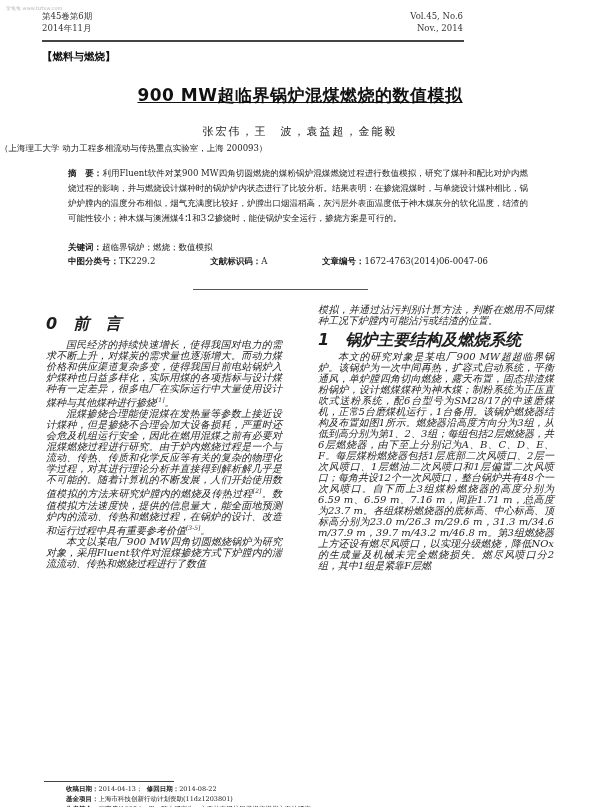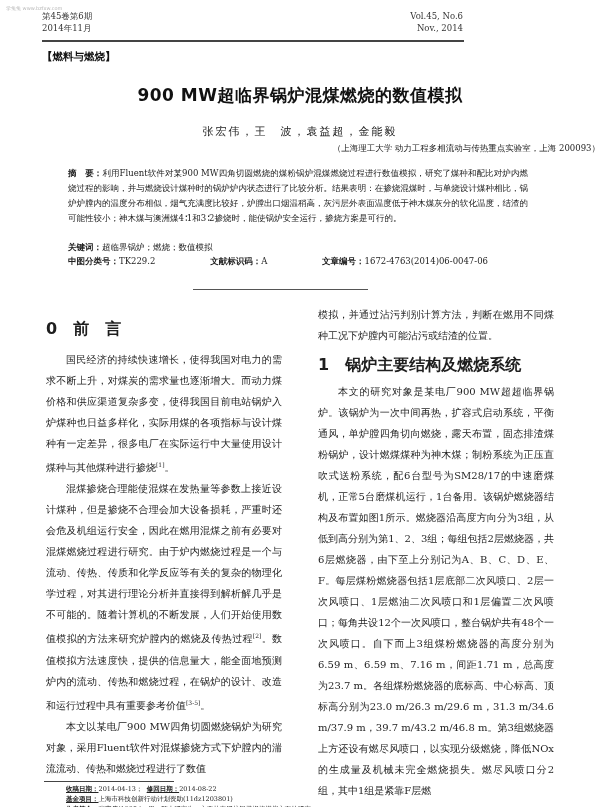--- a/index.html
+++ b/index.html
@@ -7,38 +7,38 @@
          font-family:"DejaVu Serif", "Liberation Serif", serif; }
   .abs { position:absolute; }
   .watermark { left:6px; top:5px; font-size:5px; color:#b8b8b8; font-family:"DejaVu Sans", sans-serif; }
   .hdr-left { left:42px; top:10px; font-size:8.5px; line-height:12px; color:#333; }
   .hdr-center { left:200px; width:200px; top:8px; text-align:center; font-size:9px; line-height:12px; color:#333; }
   .hdr-center .cn { letter-spacing:6px; }
   .hdr-right { right:137px; top:10px; font-size:8.5px; line-height:12px; text-align:right; color:#333; }
   .hdr-rule { left:42px; top:40px; width:422px; height:2px; background:#444; }
   .section-tag { left:42px; top:50px; font-size:10.5px; font-weight:bold; font-family:"DejaVu Sans", sans-serif; color:#111; }
   .title { left:0; width:600px; top:84px; text-align:center; font-size:17px; font-weight:bold;
-           font-family:"DejaVu Sans", sans-serif; color:#111; letter-spacing:0.5px; }
+           font-family:"DejaVu Sans", sans-serif; color:#111; letter-spacing:0.5px;text-decoration:underline; }
   .authors { left:0; width:600px; top:124px; text-align:center; font-size:11px; letter-spacing:2px; color:#222; }
-  .affil { left:0; width:600px; top:143px; text-align:right; font-size:8.5px; color:#222; }
+  .affil { left:0; width:600px; top:143px; text-align:left; font-size:8.5px; color:#222; }
   .abstract { left:68px; width:460px; top:166px; font-size:8.5px; line-height:15px; color:#222; text-align:justify; }
   .abstract b, .kw b, .cls b { font-family:"DejaVu Sans", sans-serif; }
   .kw { left:68px; top:242px; font-size:8.5px; color:#222; }
   .cls { left:68px; top:256px; width:460px; font-size:8.5px; color:#222; display:flex;justify-content:space-between; }
   .cls span { margin-right:40px; }
   .mid-rule { left:193px; top:289px; width:175px; height:1px; background:#555; }
-  .col { width:236px; font-size:10px; line-height:21px; color:#1e1e1e; text-align:justify; }
+  .col { width:236px; font-size:10px; line-height:11px; color:#1e1e1e; text-align:justify;font-style:italic; }
   .col-left { left:46px; top:318px; }
   .col-right { left:318px; top:304px; }
   .h-sec { font-family:"DejaVu Sans", sans-serif; font-weight:bold; font-size:16px; margin:0; }
   .para { margin:0; text-indent:2em; }
   .para sup { font-size:6px; }
   .foot-rule { left:44px; top:781px; width:130px; height:1px; background:#444; }
   .footnotes { left:66px; top:784px; font-size:6.5px; line-height:10px; color:#222; }
-  .footnotes b { font-family:"DejaVu Sans", sans-serif;text-decoration:underline; }
+  .footnotes b { font-family:"DejaVu Sans", sans-serif; }
 </style>
 </head>
 <body>
 
 <div class="abs watermark">学兔兔 www.bzfxw.com</div>
 
 <div class="abs hdr-left">
   <div>第45卷第6期</div>
   <div>2014年11月</div>
 </div>

